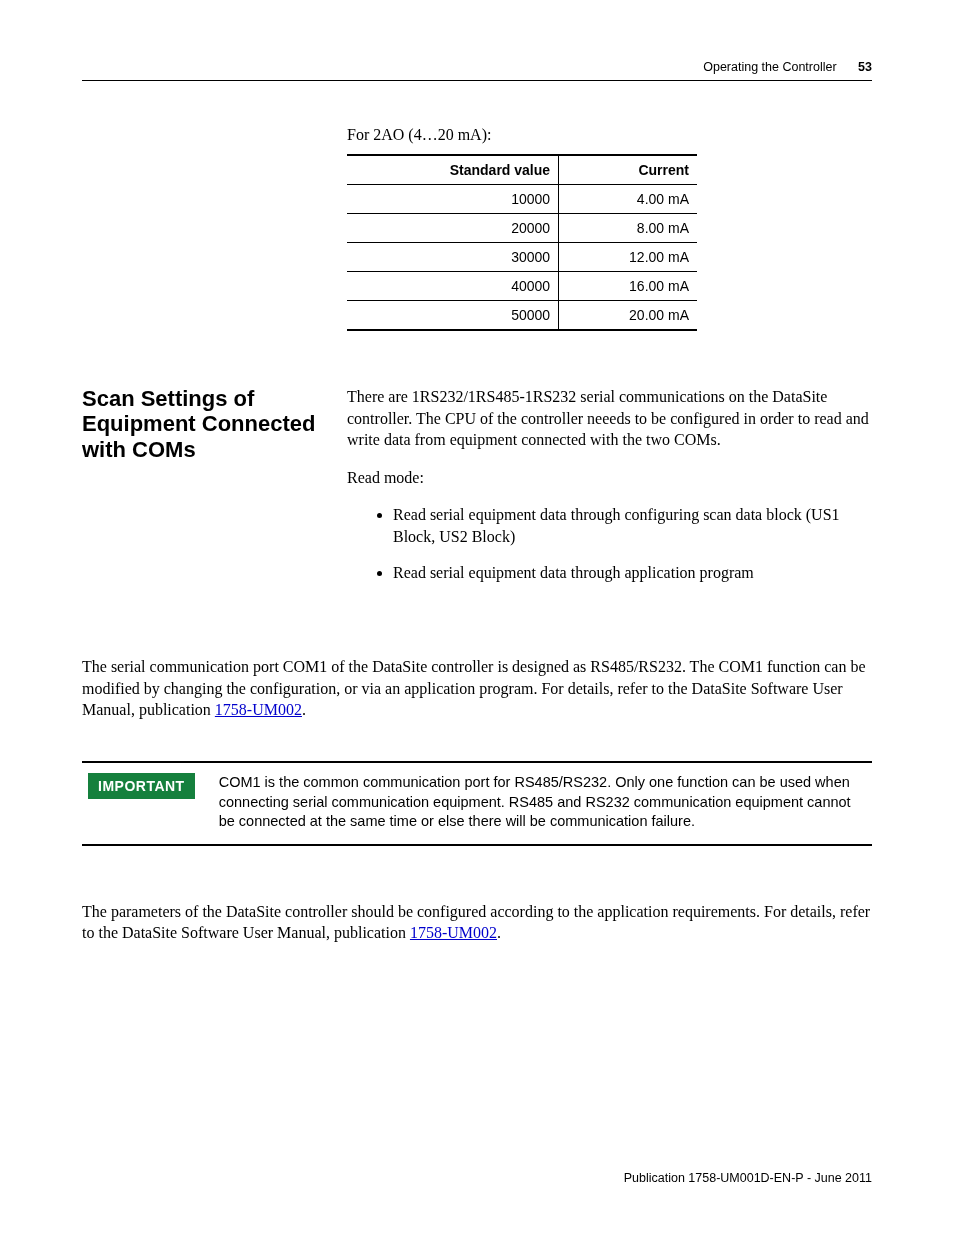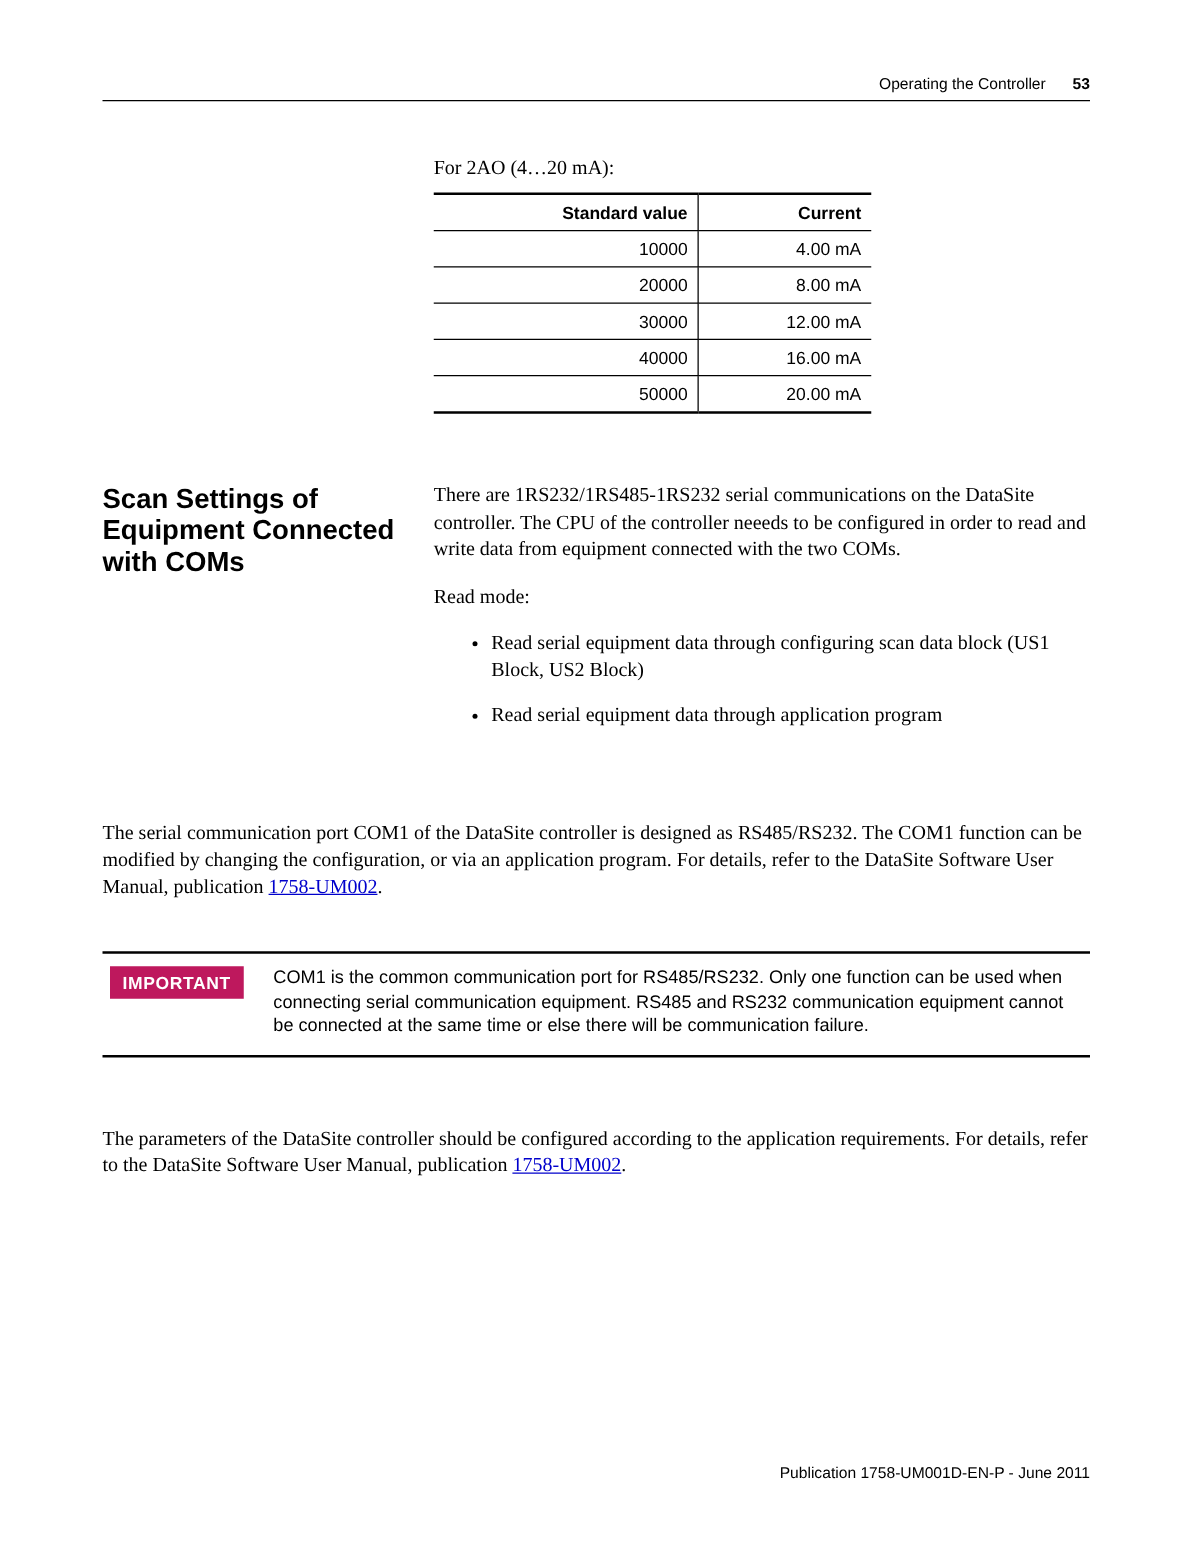--- a/index.html
+++ b/index.html
@@ -108,21 +108,21 @@
   }
 
   .important-box {
     margin-top: 40px;
     border-top: 2px solid #000;
     border-bottom: 2px solid #000;
     display: flex;
     padding: 10px 6px 12px 6px;
   }
   .important-box .badge {
-    background: #be185d;
+    background: #15803d;
     color: #fff;
     font-family: Arial, Helvetica, sans-serif;
     font-weight: 700;
     font-size: 14px;
     padding: 4px 10px;
     height: 18px;
     line-height: 18px;
     margin-right: 24px;
     letter-spacing: 0.5px;
   }

